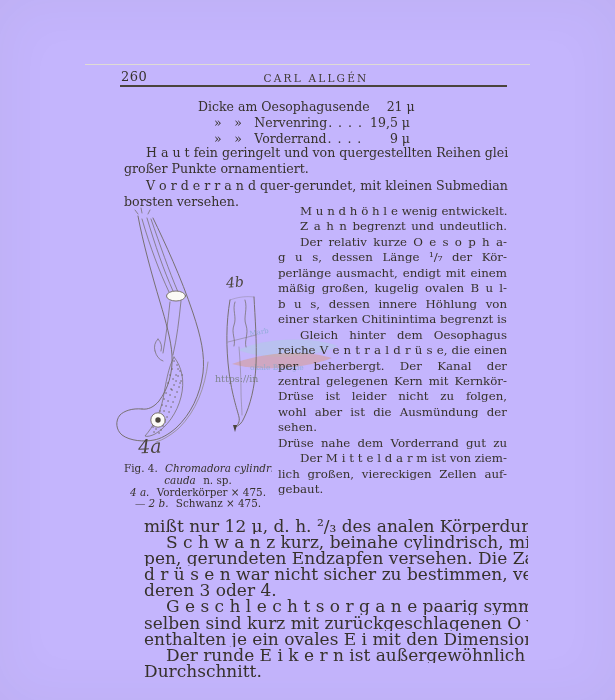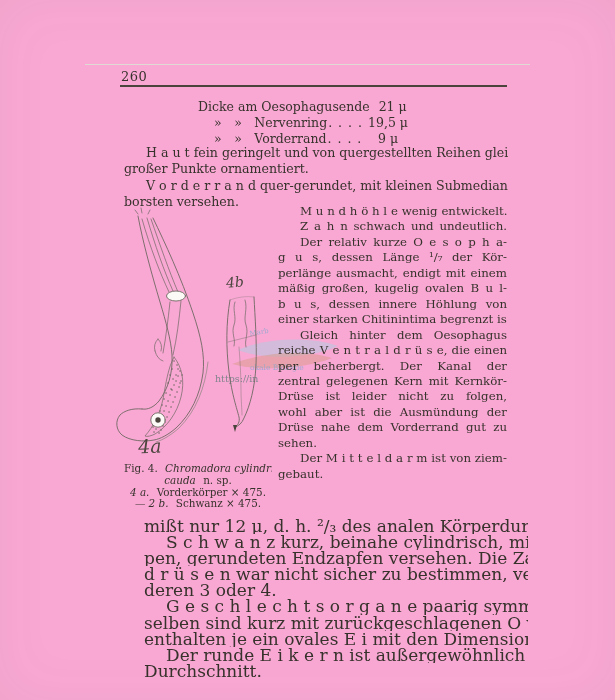--- a/index.html
+++ b/index.html
@@ -1,36 +1,36 @@
 <!DOCTYPE html>
 <html><head>
 <meta charset="utf-8">
 <style>
   html,body{margin:0;padding:0;background:#e9e7e3;}
   .page{
     position:relative;width:615px;height:700px;margin:0 auto;
-    background:#f9a8d4;overflow:hidden;
+    background:#c4b5fd;overflow:hidden;
     font-family:"DejaVu Serif","Liberation Serif",serif;
     color:#37322c;
   }
   .page::after{content:"";position:absolute;inset:0;pointer-events:none;
     box-shadow:inset 0 0 55px rgba(90,80,60,.06);}
   
   .ghost-rule{position:absolute;left:85px;top:64px;width:445px;height:1px;background:#dfdbd4;}
   .pageno{position:absolute;left:121px;top:69px;font-size:13px;letter-spacing:.5px;}
   .runhead{position:absolute;left:124px;top:72px;width:384px;text-align:center;
     font-size:10.5px;letter-spacing:2.2px;color:#403a34;}
   .head-rule{position:absolute;left:120px;top:85px;width:387px;height:2px;background:#4a443c;}
   
   .meas{position:absolute;left:198px;top:99px;width:212px;font-size:12.5px;line-height:15.8px;}
   .mrow{display:flex;white-space:pre;}
   .mrow .mlabel{flex:none;}
   .mrow:nth-child(2) .mlabel,.mrow:nth-child(3) .mlabel{padding-left:16px;}
   .mrow .mdots{flex:1;overflow:hidden;letter-spacing:1px;padding-left:1px;}
-  .mrow .mval{flex:none;min-width:44px;text-align:center;}
+  .mrow .mval{flex:none;min-width:44px;text-align:right;}
   
   .tl{white-space:nowrap;overflow:hidden;}
   .j{text-align:justify;text-align-last:justify;}
   .ind{padding-left:22px;}
   .intro1{position:absolute;left:124px;top:145px;width:384px;font-size:12.6px;line-height:16.2px;}
   .intro2{position:absolute;left:124px;top:178px;width:384px;font-size:12.6px;line-height:16.2px;}
   .rcol{position:absolute;left:278px;top:204px;width:229px;font-size:11.8px;line-height:15.45px;}
   .bottom{position:absolute;left:124px;top:518px;width:384px;font-size:17px;line-height:16.1px;margin-left:20px;}
   
   .figsvg{position:absolute;left:108px;top:205px;z-index:1;}
@@ -46,20 +46,21 @@
   
   .wm{position:absolute;left:210px;top:320px;z-index:0;pointer-events:none;}
 </style>
 </head>
 <body>
 
 <div class="page">
 
   <div class="ghost-rule"></div>
   <div class="pageno">260</div>
+  <div class="runhead">CARL ALLGÉN</div>
   <div class="head-rule"></div>
 
   <div class="meas">
     <div class="mrow">
       <span class="mlabel">Dicke am Oesophagusende</span>
       <span class="mdots">. . . .</span>
       <span class="mval">21 μ</span>
     </div>
     <div class="mrow">
       <span class="mlabel">» » Nervenring</span>
@@ -141,36 +142,37 @@
       <span class="sp">Vorderkörper × 475.</span>
     </div>
     <div class="cl c4">
       <span class="it">— 2 b.</span>
       <span class="sp">Schwanz × 475.</span>
     </div>
   </div>
 
   <div class="rcol">
     <div class="tl j ind">M u n d h ö h l e wenig entwickelt.</div>
-    <div class="tl j ind">Z a h n schwach und undeutlich.</div>
+    <div class="tl j ind">Z a h n begrenzt und undeutlich.</div>
     <div class="tl j ind">Der relativ kurze O e s o p h a-</div>
     <div class="tl j">g u s, dessen Länge ¹/₇ der Kör-</div>
     <div class="tl j">perlänge ausmacht, endigt mit einem</div>
     <div class="tl j">mäßig großen, kugelig ovalen B u l-</div>
     <div class="tl j">b u s, dessen innere Höhlung von</div>
     <div class="tl j">einer starken Chitinintima begrenzt ist.</div>
     <div class="tl j ind">Gleich hinter dem Oesophagus</div>
     <div class="tl j">reiche V e n t r a l d r ü s e, die einen</div>
     <div class="tl j">per beherbergt. Der Kanal der</div>
     <div class="tl j">zentral gelegenen Kern mit Kernkör-</div>
     <div class="tl j">Drüse ist leider nicht zu folgen,</div>
     <div class="tl j">wohl aber ist die Ausmündung der</div>
+    <div class="tl">sehen.</div>
     <div class="tl j">Drüse nahe dem Vorderrand gut zu</div>
-    <div class="tl">sehen.</div>
     <div class="tl j ind">Der M i t t e l d a r m ist von ziem-</div>
+    <div class="tl j">lich großen, viereckigen Zellen auf-</div>
     <div class="tl">gebaut.</div>
   </div>
 
   <div class="bottom">
     <div class="tl j">mißt nur 12 μ, d. h. ²/₃ des analen Körperdurchmessers.</div>
     <div class="tl j ind">S c h w a n z kurz, beinahe cylindrisch, mit einem kurzen, plum-</div>
     <div class="tl j">pen, gerundeten Endzapfen versehen. Die Zahl der S c h w a n z-</div>
     <div class="tl j">d r ü s e n war nicht sicher zu bestimmen, vermutlich finden sich</div>
     <div class="tl">deren 3 oder 4.</div>
     <div class="tl j ind">G e s c h l e c h t s o r g a n e paarig symmetrisch. Die Äste der-</div>

